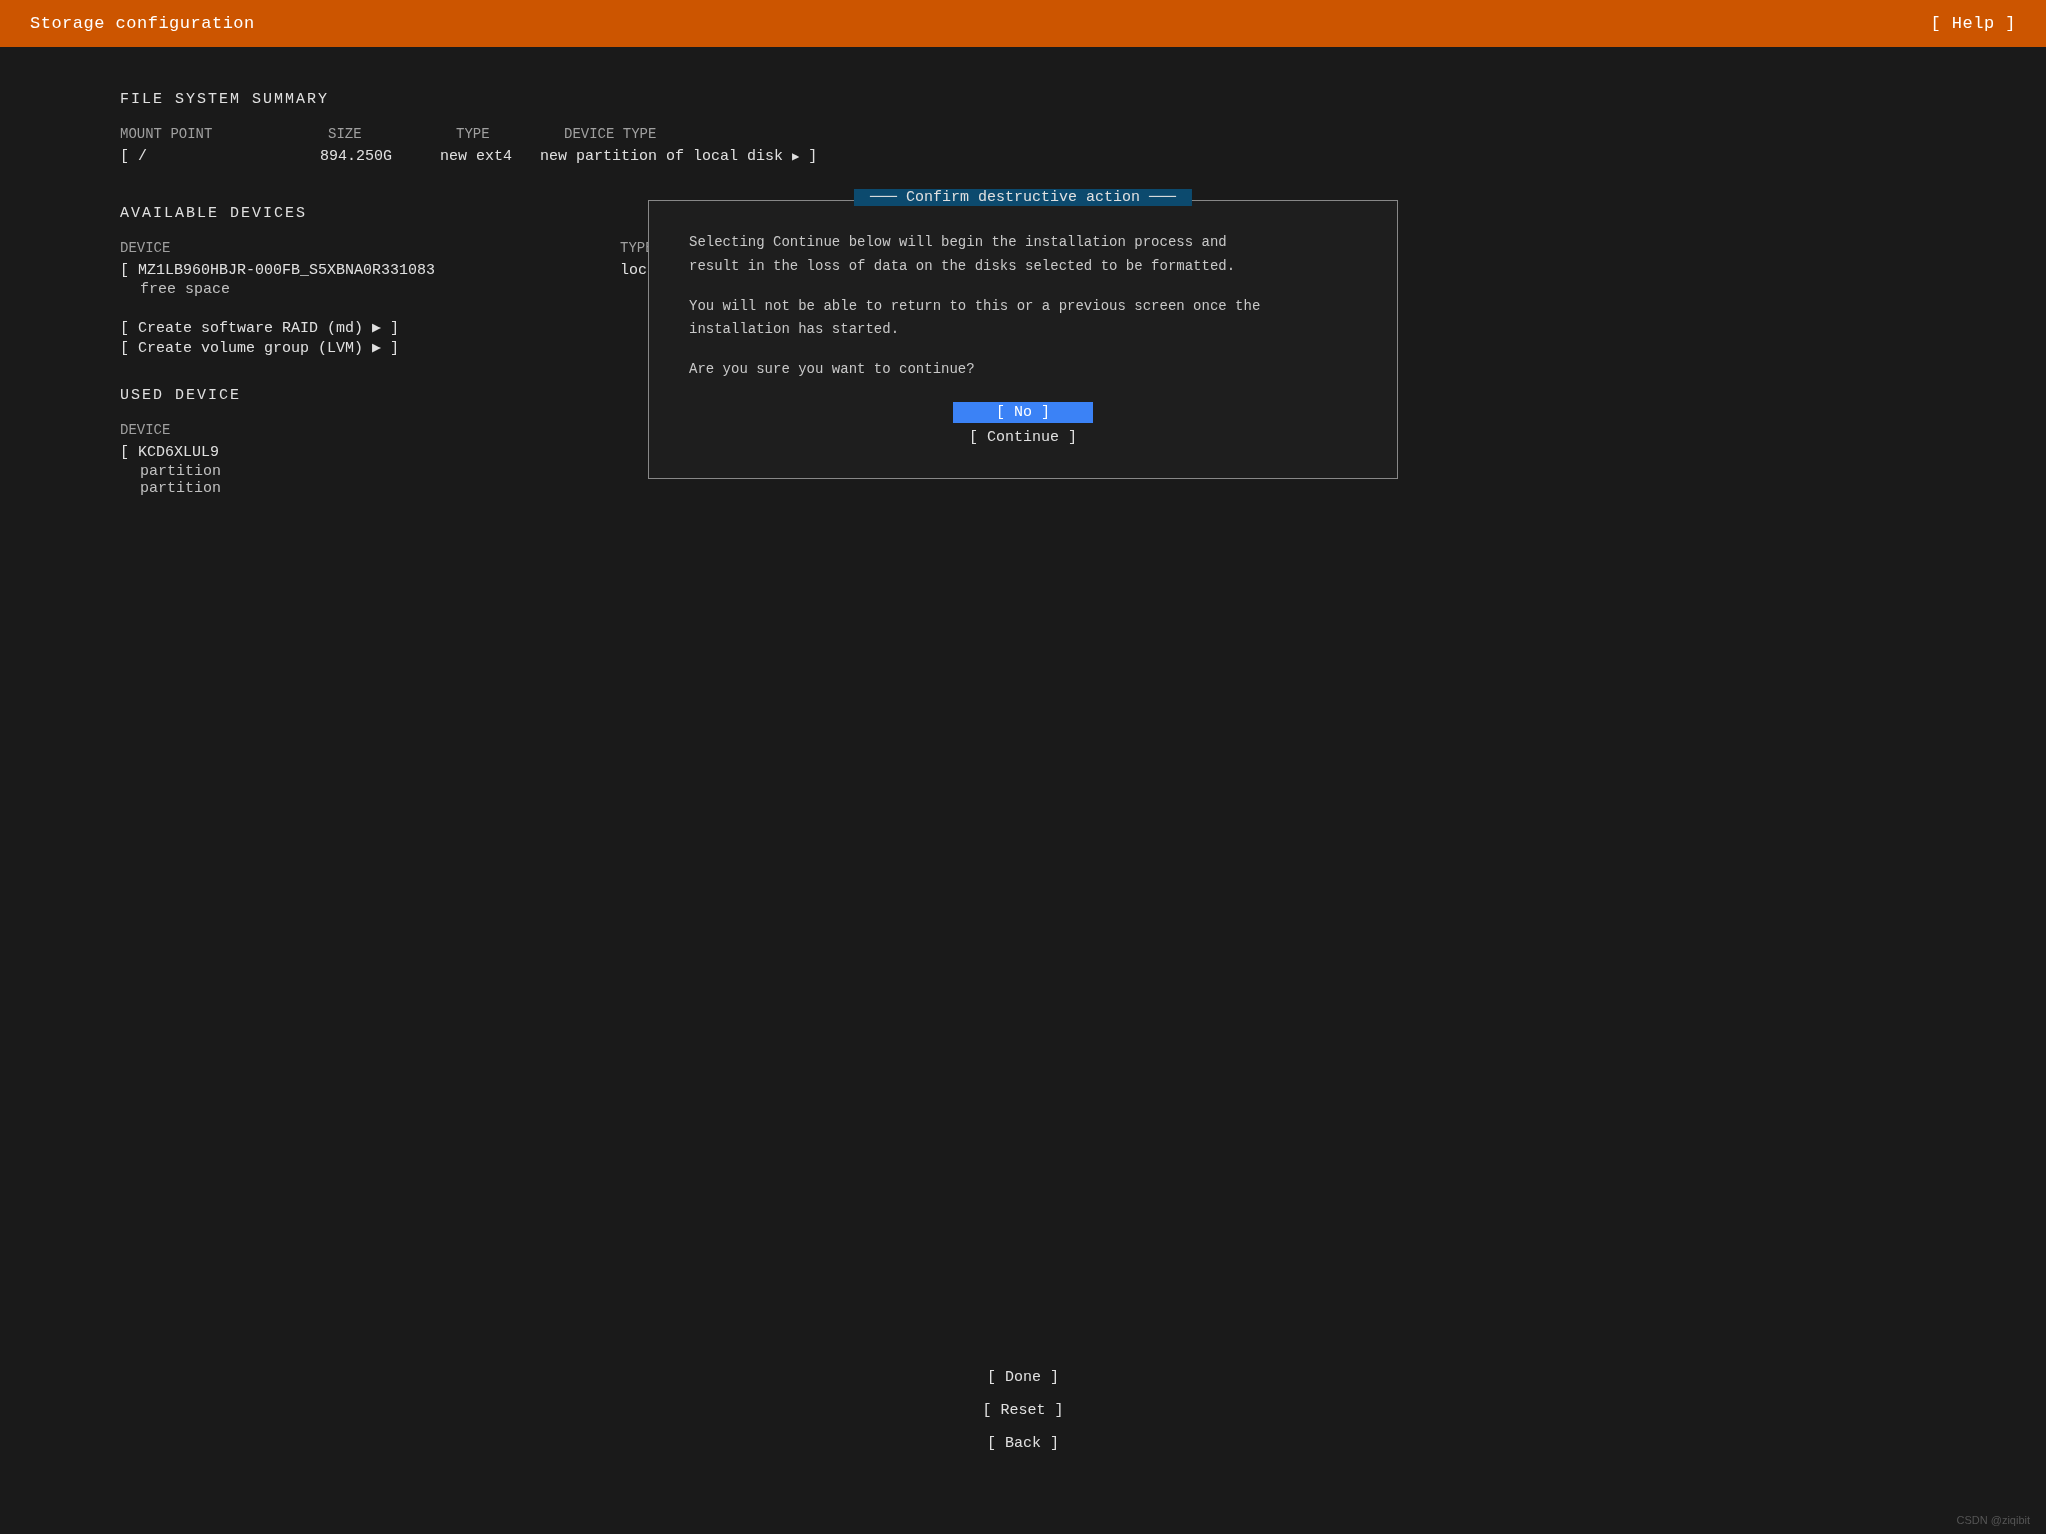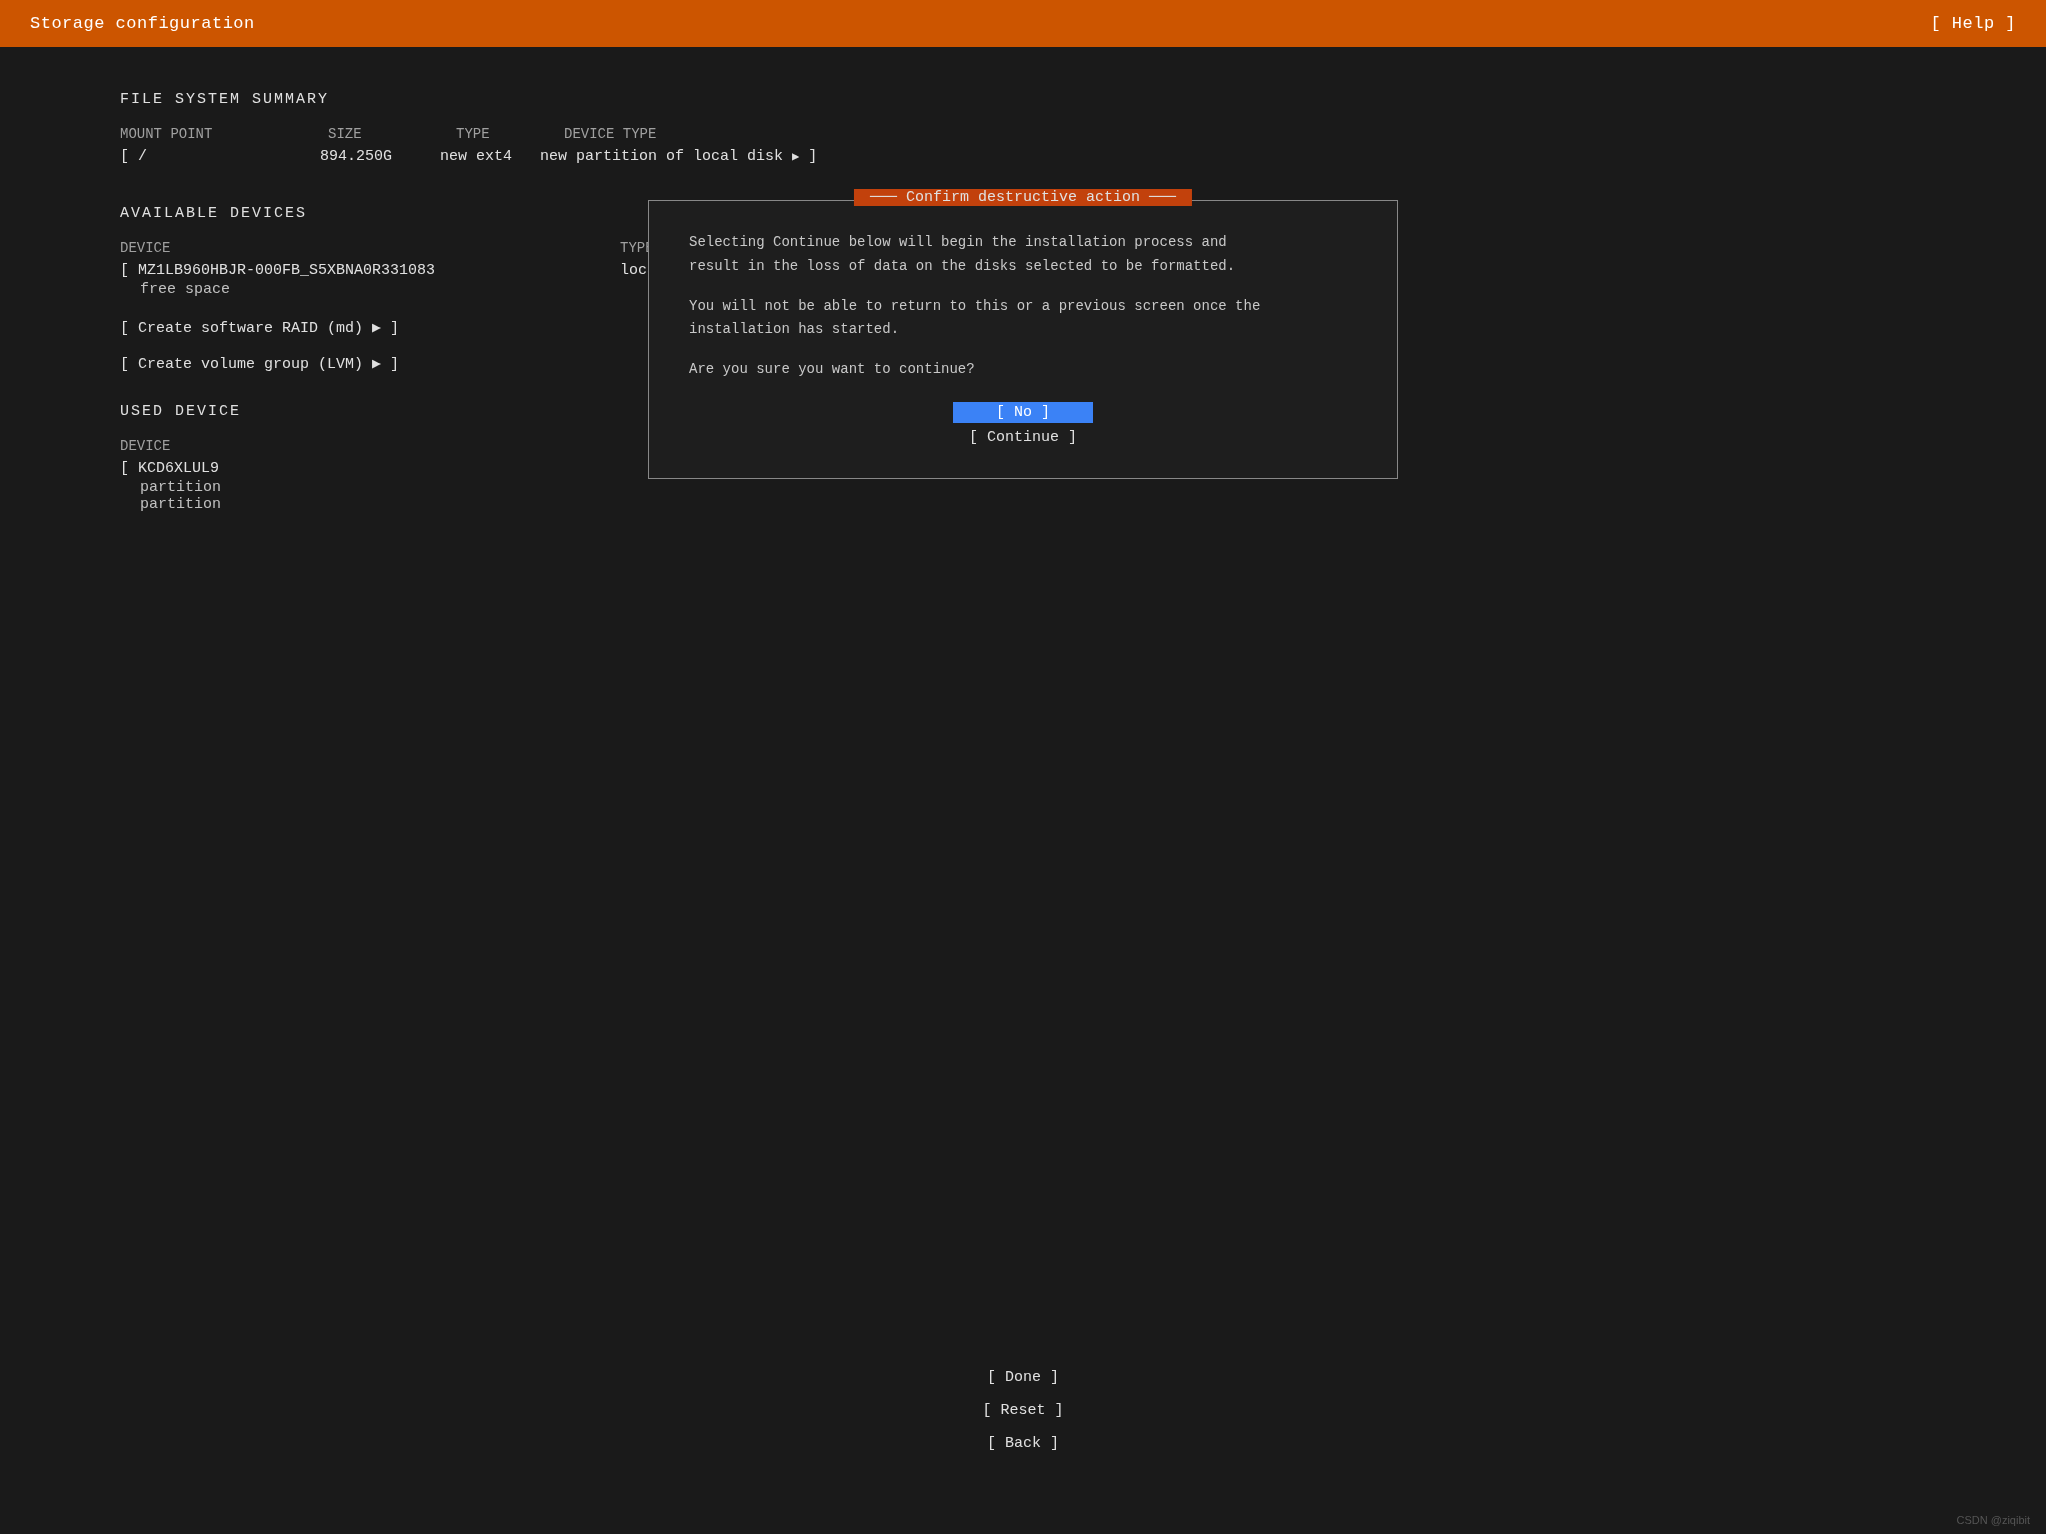--- a/index.html
+++ b/index.html
@@ -161,21 +161,21 @@
       width: 750px;
       padding: 30px 40px;
       position: relative;
     }
 
     .modal-title-bar {
       position: absolute;
       top: -12px;
       left: 50%;
       transform: translateX(-50%);
-      background-color: #c2410c;
+      background-color: #0c4a6e;
       padding: 0 16px;
       color: #e0e0e0;
       font-size: 15px;
       white-space: nowrap;
     }
 
     .modal-content {
       color: #c8c8c8;
       line-height: 1.7;
       font-size: 14px;
@@ -279,21 +279,21 @@
       <span class="free-space-indent">free space</span>
       <span class="col-dtype"></span>
       <span style="color:#c0c0c0;">
         <span>838.360G</span>
         <span class="arrow" style="margin-left:8px;">▶</span>
       </span>
     </div>
 
     <div class="action-buttons">
       <div style="cursor:pointer;">[ Create software RAID (md) ▶ ]</div>
-      <div style="cursor:pointer;margin-top:16px;">[ Create volume group (LVM) ▶ ]</div>
+      <div style="cursor:pointer;">[ Create volume group (LVM) ▶ ]</div>
     </div>
   </div>
 
   <div class="used-devices">
     <div class="section-title">USED DEVICE</div>
     <div class="dev-table-header">
       <span>DEVICE</span>
     </div>
     <div class="dev-row">
       <span style="width:200px;">[ KCD6XLUL9</span>

